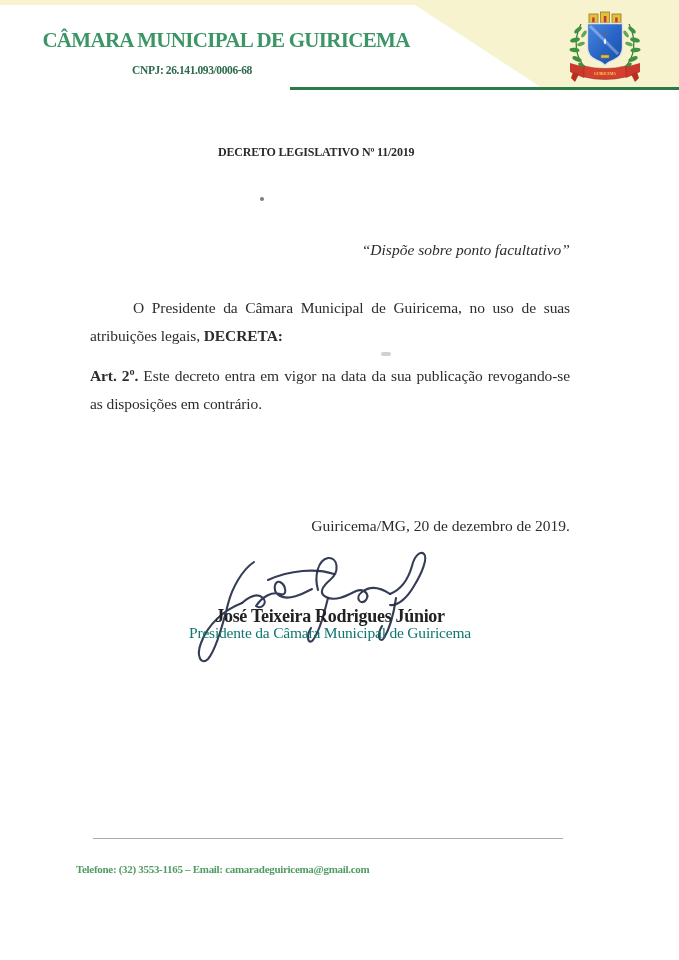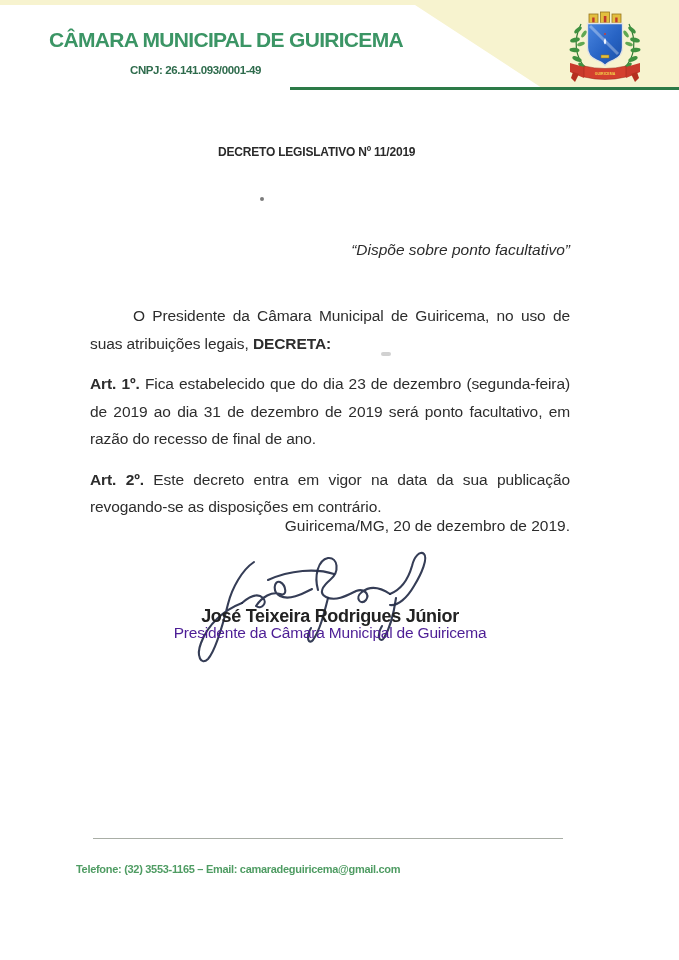--- a/index.html
+++ b/index.html
@@ -1,18 +1,18 @@
 <!DOCTYPE html>
 <html lang="pt" style="--band-yellow: #f7f3cf; --header-green: #3b9565; --cnpj-green: #2e6b4c; --rule-green: #2c7a47; --ink: #2d2d2d; --signature-ink: #242c48; --footer-green: #4f9c63; --footer-rule: #9aa097;"><head>
 <meta charset="utf-8">
 <style>
   html,body{margin:0;padding:0;background:#ffffff;}
   .page{
     position:relative;width:679px;height:960px;overflow:hidden;margin:0 auto;
-    background:#ffffff;font-family:Liberation Sans, sans-serif;color:var(--ink,#2d2d2d);
+    background:#ffffff;font-family:Liberation Serif, serif;color:var(--ink,#2d2d2d);
   }
   
   .band{
     position:absolute;left:0;top:0;width:679px;height:90px;
     background:var(--band-yellow,#f7f3cf);
     clip-path:polygon(0px 0px,679px 0px,679px 90px,545px 90px,415px 5px,0px 5px);
   }
   .header-rule{
     position:absolute;left:290px;top:87px;width:389px;height:2.5px;
     background:var(--rule-green,#2c7a47);
@@ -41,58 +41,58 @@
   .speck{position:absolute;left:260px;top:197px;width:4px;height:4px;border-radius:50%;background:#4f4f4f;opacity:.75;}
   .speck2{position:absolute;left:381px;top:352px;width:10px;height:4px;border-radius:2px;background:#9a9a9a;opacity:.45;}
   .epigraph{
     position:absolute;left:90px;top:241px;width:480px;text-align:right;
     font-style:italic;font-size:15.5px;color:#2c2c2c;
   }
   .body{
     position:absolute;left:90px;top:294px;width:480px;
     font-size:15.5px;line-height:27.5px;letter-spacing:-0.1px;text-align:justify;
   }
-  .body p{margin:8px 0 13px 0;}
+  .body p{margin:0 0 13px 0;}
   .body p.p-first{text-indent:43px;}
   .body b{font-weight:bold;}
   .dateline{
     position:absolute;left:90px;top:517px;width:480px;text-align:right;
     font-size:15.5px;color:#2c2c2c;
   }
   
   .signature{position:absolute;left:168px;top:548px;width:285px;height:118px;pointer-events:none;}
   .signature path{stroke:var(--signature-ink,#242c48);stroke-width:2.1;fill:none;stroke-linecap:round;stroke-linejoin:round;opacity:.92;}
   .signer-name{
     position:absolute;left:90px;top:606px;width:480px;text-align:center;
     font-size:18px;font-weight:bold;letter-spacing:-0.3px;color:#222;
   }
   .signer-title{
     position:absolute;left:90px;top:624px;width:480px;text-align:center;
-    font-size:15.5px;letter-spacing:-0.2px;color:#4c1d95;
+    font-size:15.5px;letter-spacing:-0.2px;color:#0f766e;
   }
   
   .footer-rule{position:absolute;left:93px;top:838px;width:470px;height:0;border-top:1.5px solid var(--footer-rule,#9aa097);opacity:.85;}
   .footer-address{
     position:absolute;left:60px;top:845px;width:560px;text-align:center;
     font-size:11.5px;font-weight:bold;letter-spacing:-0.3px;color:var(--footer-green,#4f9c63);white-space:nowrap;
   }
   .footer-contact{
     position:absolute;left:76px;top:863px;width:560px;text-align:left;
     font-size:11px;font-weight:bold;letter-spacing:-0.3px;color:var(--footer-green,#4f9c63);white-space:nowrap;
   }
 </style>
 </head>
 <body>
 
 <div class="page">
 
   <div class="band"></div>
   <div class="header-rule"></div>
   <div class="org-name">CÂMARA MUNICIPAL DE GUIRICEMA</div>
-  <div class="org-cnpj">CNPJ: 26.141.093/0001-49</div>
+  <div class="org-cnpj">CNPJ: 26.141.093/0006-68</div>
 
   <svg class="crest" viewBox="0 0 110 88" aria-hidden="true">
     <defs>
       <linearGradient id="sh" x1="0" y1="0" x2="1" y2="1">
         <stop offset="0" stop-color="#4a86e0"></stop>
         <stop offset="0.55" stop-color="#2763c4"></stop>
         <stop offset="1" stop-color="#1b4fa5"></stop>
       </linearGradient>
     </defs>
 
@@ -144,21 +144,20 @@
     </g>
   </svg>
 
   <div class="doc-title">DECRETO LEGISLATIVO Nº 11/2019</div>
   <div class="speck"></div>
   <div class="speck2"></div>
   <div class="epigraph">“Dispõe sobre ponto facultativo”</div>
 
   <div class="body">
     <p class="p-first"><span>O Presidente da Câmara Municipal de Guiricema, no uso de suas atribuições legais, </span><b>DECRETA:</b></p>
-    <p><b>Art. 1º.</b><span> Fica estabelecido que do dia 23 de dezembro (segunda-feira) de 2019 ao dia 31 de dezembro de 2019 será ponto facultativo, em razão do recesso de final de ano.</span></p>
     <p><b>Art. 2º.</b><span> Este decreto entra em vigor na data da sua publicação revogando-se as disposições em contrário.</span></p>
   </div>
 
   <div class="dateline">Guiricema/MG, 20 de dezembro de 2019.</div>
 
   <svg class="signature" viewBox="0 0 285 118" aria-hidden="true">
     <path d="M86,14 C74,22 64,40 60,56 C55,76 48,102 40,111 C33,118 28,108 33,95 C40,76 56,62 74,55"></path>
     <path d="M74,55 C82,48 90,45 95,50 C100,55 93,62 88,58 C94,49 104,43 112,46 C120,49 118,37 112,34 C106,32 104,44 112,48 C122,53 136,45 144,41"></path>
     <path d="M100,32 C122,22 148,20 166,26"></path>
     <path d="M150,42 C146,28 150,12 160,10 C170,9 172,24 162,32 C155,38 150,45 158,49 C168,54 180,47 188,43 C196,40 202,46 198,52 C193,58 186,50 194,44 C204,36 216,42 222,46"></path>

